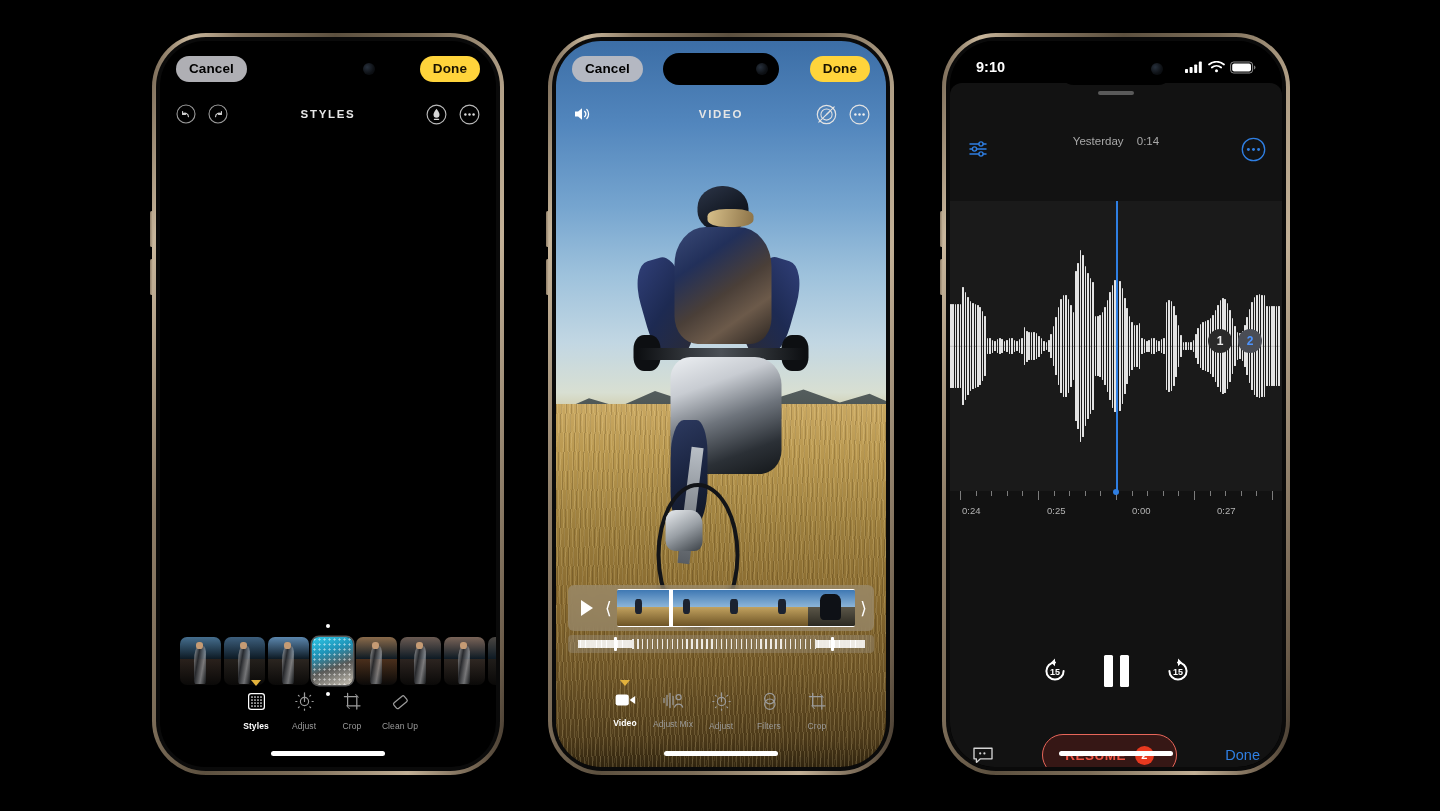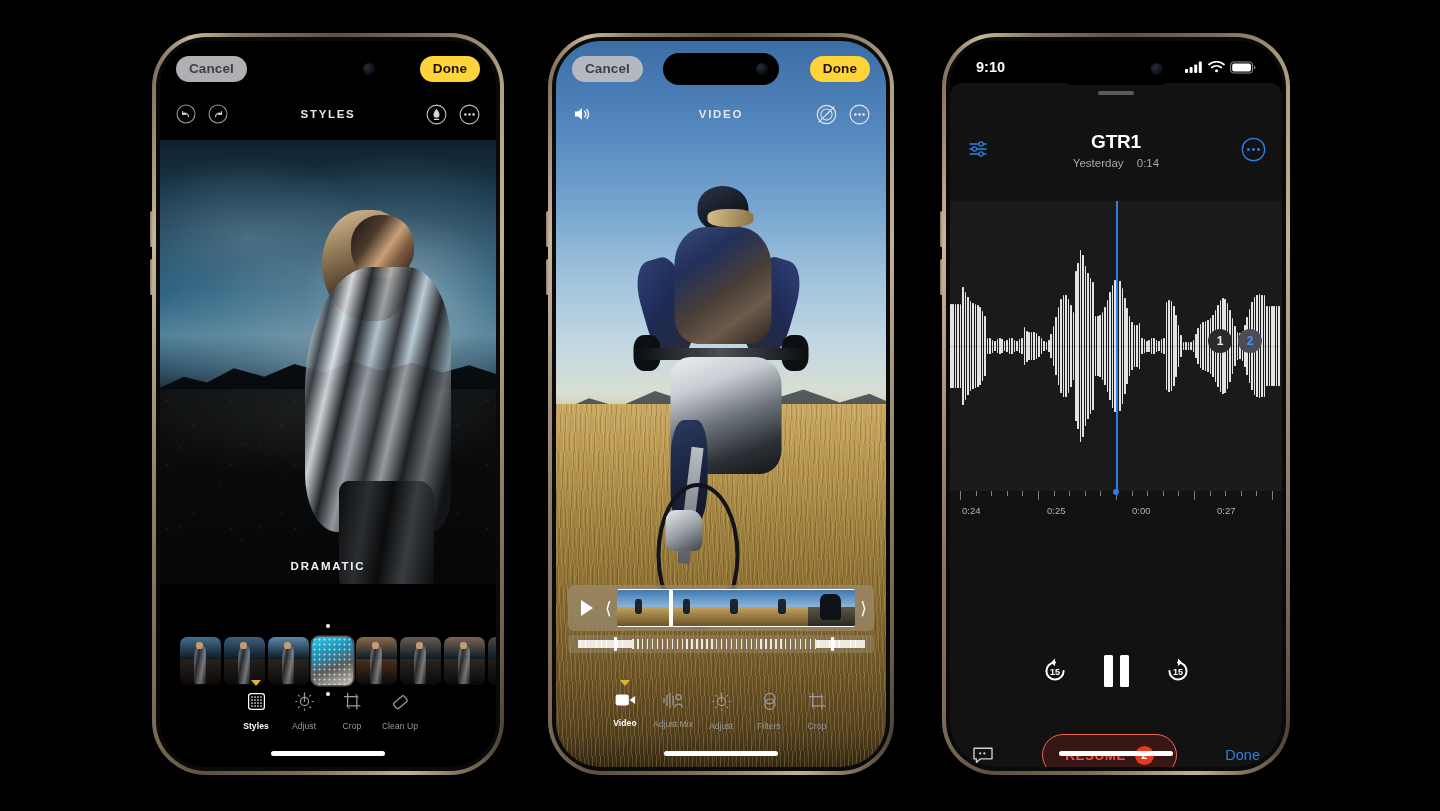--- a/index.html
+++ b/index.html
@@ -41,21 +41,21 @@
   .home-ind {
     position:absolute; bottom:11px; left:50%; transform:translateX(-50%);
     width:114px; height:5px; border-radius:3px; background:#fff; z-index:30;
   }
 
   
   .pill {
     border-radius:15px; font-size:13.5px; font-weight:600;
     padding:6px 13px; line-height:1; letter-spacing:0.1px;
   }
-  .pill-cancel { background:rgba(190,190,195,0.92); color:#404040; }
+  .pill-cancel { background:rgba(190,190,195,0.92); color:#000000; }
   .pill-done   { background:#FFD43B; color:#1a1300; }
 
   .topbar {
     position:absolute; top:0; left:0; right:0; height:56px;
     display:flex; align-items:center; justify-content:space-between;
     padding:0 16px; z-index:25;
   }
   .subbar {
     position:absolute; top:56px; left:0; right:0; height:34px;
     display:flex; align-items:center; justify-content:space-between;
@@ -311,32 +311,20 @@
 
 <div class="stage">
 
   <div class="phone" style="left:152px; top:33px; width:352px; height:742px;">
     <div class="band"></div>
     <div class="inner"></div>
     <div class="btns" style="top:178px; height:36px;"></div>
     <div class="btns" style="top:226px; height:36px;"></div>
     <div class="screen">
 
-      <div class="p1-photo">
-        <div class="sky"></div>
-        <div class="ridge"></div>
-        <div class="ground"></div>
-        <div class="subj">
-          <div class="hair"></div>
-          <div class="head"></div>
-          <div class="jacket"></div>
-          <div class="skirt"></div>
-        </div>
-        <div class="style-label">DRAMATIC</div>
-      </div>
 
       <div class="dyn-island">
         <div class="cam"></div>
       </div>
 
       <div class="topbar">
         <div class="pill pill-cancel">Cancel</div>
         <div class="pill pill-done">Done</div>
       </div>
 
@@ -862,21 +850,20 @@
               </svg>
           </div>
           <div class="more-btn3">
             <svg width="25" height="25" viewBox="0 0 25 25">
                 <circle cx="12.5" cy="12.5" r="11.2" fill="none" stroke="#2f7FE3" stroke-width="1.3"></circle>
                 <circle cx="7.4" cy="12.5" r="1.45" fill="#2f7FE3"></circle>
                 <circle cx="12.5" cy="12.5" r="1.45" fill="#2f7FE3"></circle>
                 <circle cx="17.6" cy="12.5" r="1.45" fill="#2f7FE3"></circle>
               </svg>
           </div>
-          <div class="memo-title">GTR1</div>
           <div class="memo-sub">
             <span>Yesterday</span>
             <span>0:14</span>
           </div>
         </div>
 
         <div class="wave-area">
           <div class="wave-inner" id="wave">
               <div class="wbar" style="left: 0px; height: 42px;"></div>
               <div class="wbar b" style="left: 0px; height: 42px;"></div>

